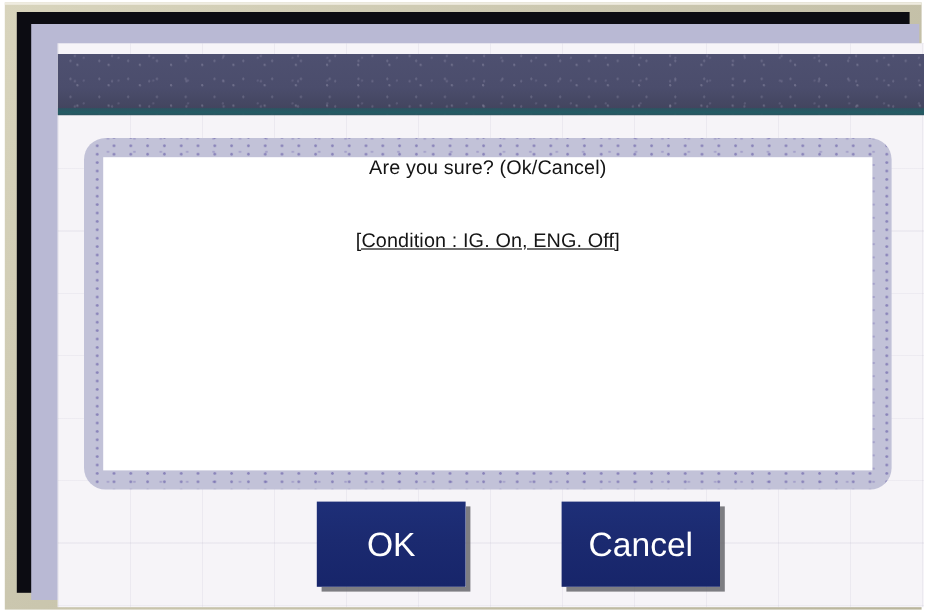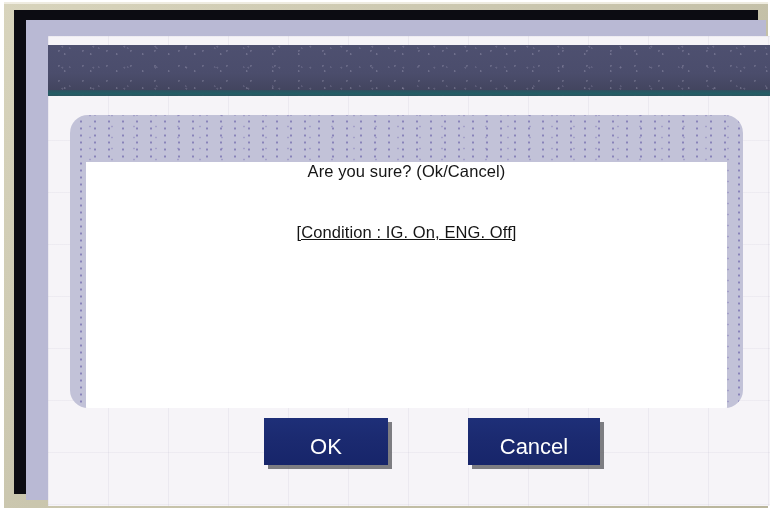--- a/index.html
+++ b/index.html
@@ -165,41 +165,41 @@
     z-index: 2;
   }
   .message-line {
     text-align: center;
     color: #151515;
     font-size: 16.5px;
     font-family: "Liberation Sans", sans-serif;
     letter-spacing: 0.1px;
     white-space: nowrap;
   }
-  .message-line.primary { margin-top: 31px; }
+  .message-line.primary { }
   .message-line.secondary { margin-top: 42px; text-decoration: underline; }
 
   
   .button-row {
     position: absolute;
     left: 0;
     top: 382px;
     width: 722px;
     height: 88px;
   }
   .dlg-button {
     position: absolute;
     top: 0;
-    height: 47px;
+    height: 71px;
     background: linear-gradient(to bottom, #1e2f78 0%, #1b2a70 45%, #17256a 100%);
     border: none;
     border-radius: 0;
     color: #ffffff;
     font-family: "Liberation Sans", sans-serif;
-    font-size: 22px;
+    font-size: 28px;
     line-height: 57px;
     text-align: center;
     cursor: pointer;
     box-shadow: 4px 4px 0 0 rgba(95,95,100,0.80);
     padding: 0;
     box-sizing: border-box;
     white-space: nowrap;
   }
   .dlg-button.ok      { left: 216px; width: 124px; }
   .dlg-button.cancel  { left: 386px; width: 132px; margin-left: 34px; }

